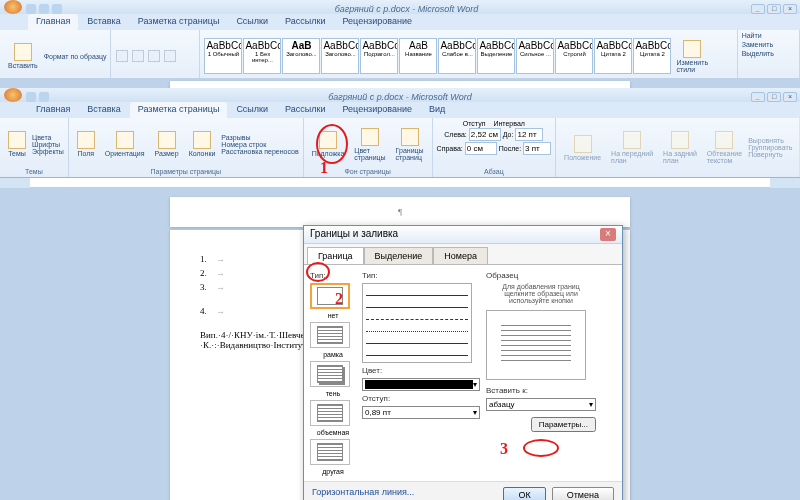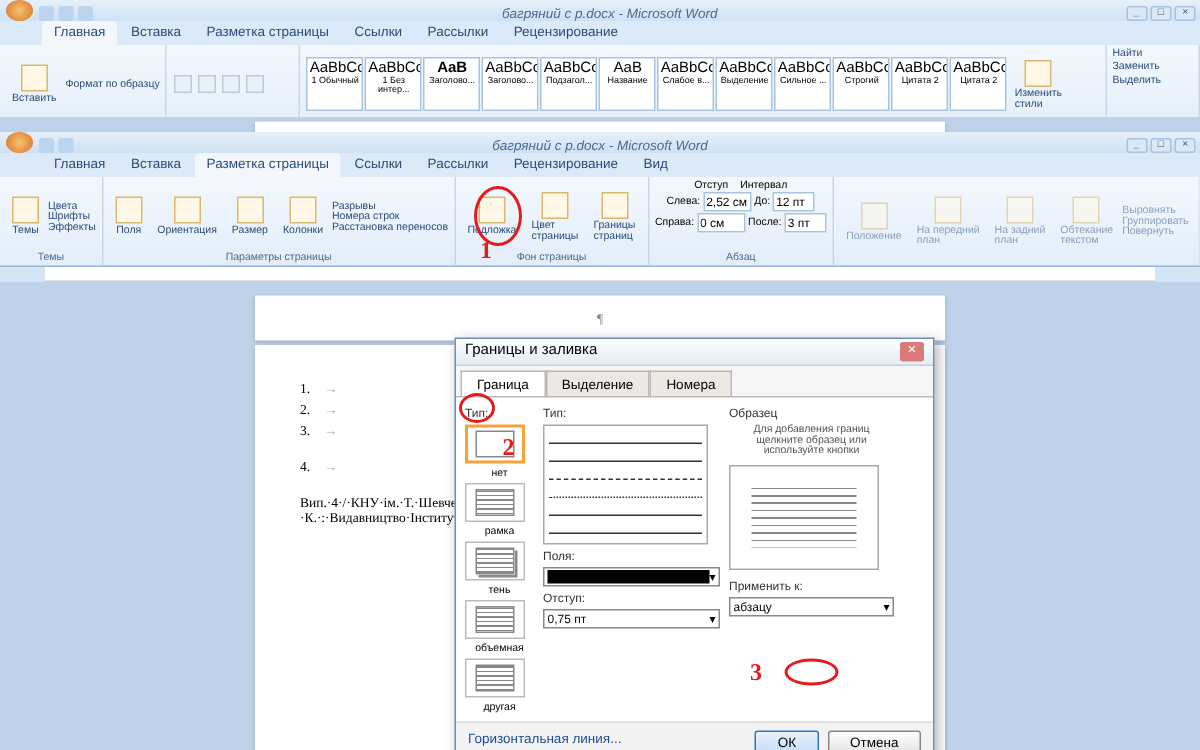--- a/index.html
+++ b/index.html
@@ -405,44 +405,45 @@
     <div class="col" style="width:118px">
       <div class="lbl">Тип:</div>
       <div class="linestyle">
           <div></div>
           <div></div>
           <div></div>
           <div></div>
           <div></div>
           <div></div>
         </div>
-      <div class="lbl">Поля:</div>
+      <div class="lbl">Цвет:</div>
       <div class="combo">
           <span style="background:#000;width:12px"></span>
           <span>▾</span>
         </div>
       <div class="lbl">Отступ:</div>
       <div class="combo">
-          <span>0,75 пт</span>
+          <span>0,89 пт</span>
           <span>▾</span>
         </div>
     </div>
     <div class="col preview">
       <div class="lbl">Образец</div>
       <div style="font-size:7px;color:#555;white-space:pre;text-align:center">Для добавления границ
 щелкните образец или
 используйте кнопки</div>
       <div class="pbox">
           <div class="plines"></div>
         </div>
-      <div class="lbl">Применить к:</div>
+      <div class="lbl">Вставить к:</div>
       <div class="combo">
           <span>абзацу</span>
           <span>▾</span>
         </div>
+      <div style="text-align:right;margin-top:3px"><button style="font-size:8px;padding:1px 6px">Параметры...</button></div>
     </div>
   </div>
   <div class="dlg-foot">
     <span class="link">Горизонтальная линия...</span>
     <button class="ok">ОК</button>
     <button>Отмена</button>
   </div>
 </div>
 
 <div class="ann-circle" style="left:316px;top:124px;width:32px;height:40px"></div>

